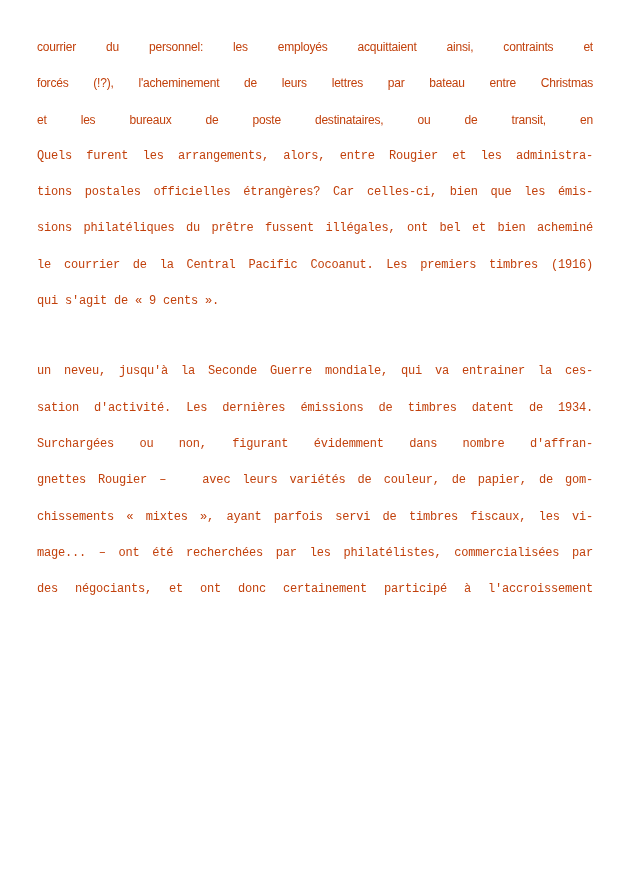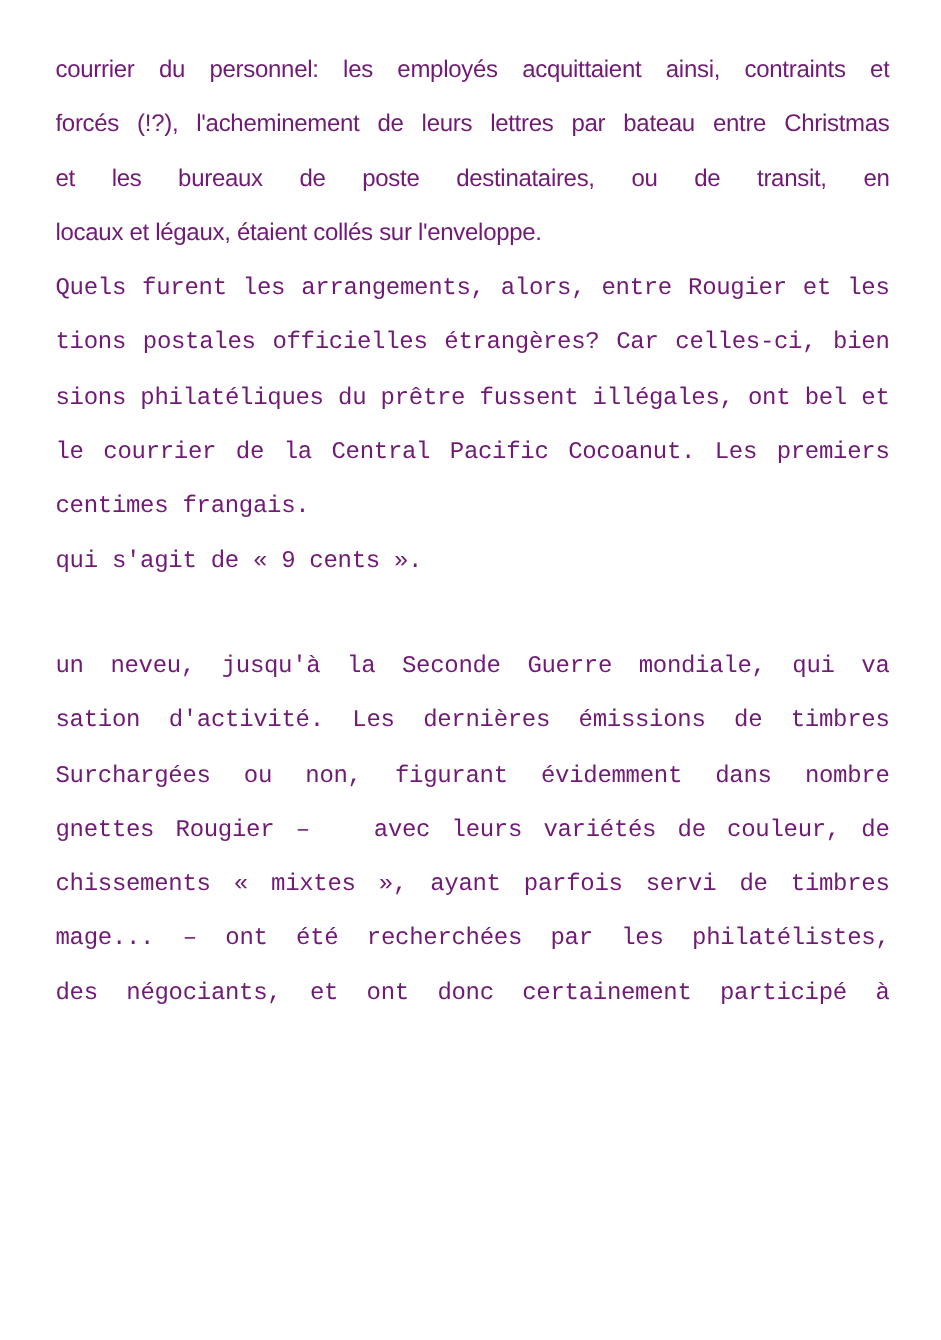--- a/index.html
+++ b/index.html
@@ -12,23 +12,23 @@
     height: 893px;
     overflow: hidden;
   }
   .page {
     box-sizing: border-box;
     width: 627px;
     height: 893px;
     padding: 29px 34px 0 37px;
     background: #ffffff;
     font-family: "Liberation Sans", sans-serif;
-    font-size: 16px;
+    font-size: 12px;
     letter-spacing: -0.2px;
-    color: #701a75;
+    color: #c2410c;
   }
   .para {
     margin: 0;
   }
   .para + .para {
     margin-top: 0;
     font-family: Liberation Mono, monospace;
   }
   .para.gap-before {
     margin-top: 34px;
@@ -51,38 +51,36 @@
 </style>
 </head>
 <body>
 
 <div class="page">
 
   <div class="para">
     <div class="line just">courrier du personnel: les employés acquittaient ainsi, contraints et</div>
     <div class="line just">forcés (!?), l'acheminement de leurs lettres par bateau entre Christmas</div>
     <div class="line just">et les bureaux de poste destinataires, ou de transit, en</div>
-    <div class="line last">locaux et légaux, étaient collés sur l'enveloppe.</div>
   </div>
 
   <div class="para">
     <div class="line just">Quels furent les arrangements, alors, entre Rougier et les administra-</div>
     <div class="line just">tions postales officielles étrangères? Car celles-ci, bien que les émis-</div>
     <div class="line just">sions philatéliques du prêtre fussent illégales, ont bel et bien acheminé</div>
     <div class="line just">le courrier de la Central Pacific Cocoanut. Les premiers timbres (1916)</div>
-    <div class="line last">centimes frangais.</div>
   </div>
 
   <div class="para">
     <div class="line last">qui s'agit de « 9 cents ».</div>
   </div>
 
   <div class="para gap-before">
     <div class="line just">un neveu, jusqu'à la Seconde Guerre mondiale, qui va entrainer la ces-</div>
-    <div class="line just">sation d'activité. Les dernières émissions de timbres datent de 1938.</div>
+    <div class="line just">sation d'activité. Les dernières émissions de timbres datent de 1934.</div>
     <div class="line just">Surchargées ou non, figurant évidemment dans nombre d'affran-</div>
     <div class="line just">gnettes Rougier – &nbsp;&nbsp;avec leurs variétés de couleur, de papier, de gom-</div>
     <div class="line just">chissements « mixtes », ayant parfois servi de timbres fiscaux, les vi-</div>
     <div class="line just">mage... – ont été recherchées par les philatélistes, commercialisées par</div>
     <div class="line just">des négociants, et ont donc certainement participé à l'accroissement</div>
   </div>
 
 </div>
 
 </body></html>

